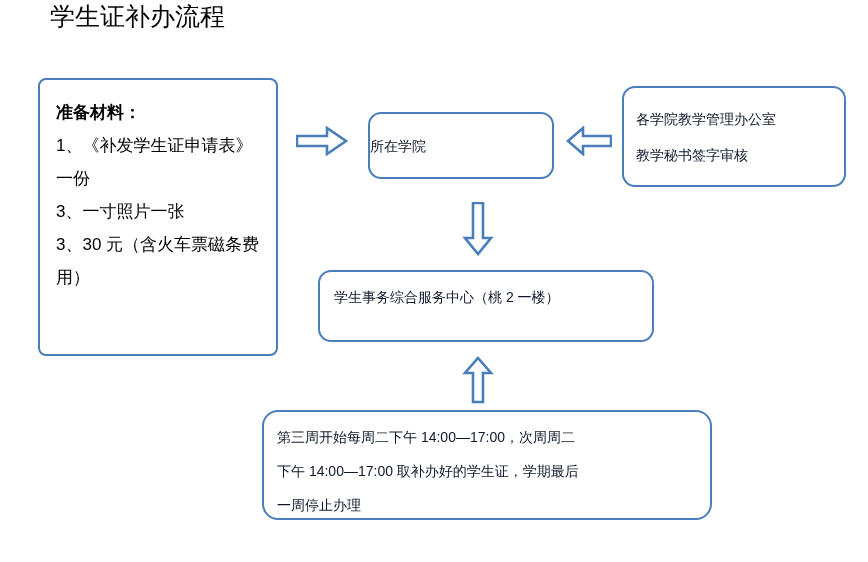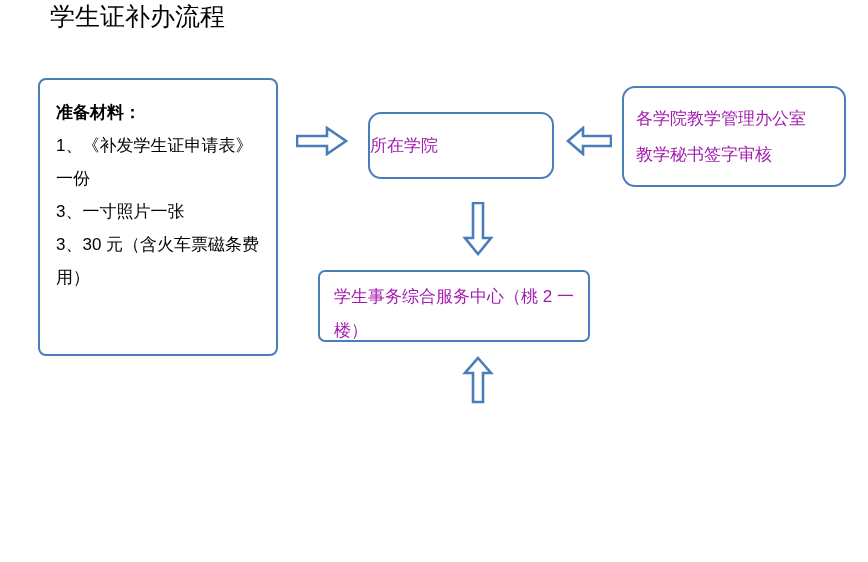--- a/index.html
+++ b/index.html
@@ -30,23 +30,23 @@
   }
   .node {
     position: absolute;
     box-sizing: border-box;
     background: #ffffff;
     border: 2px solid #4A7EBB;
     display: flex;
     align-items: center;
   }
   .node .node-text {
-    font-size: 17px;
+    font-size: 14px;
     line-height: 34px;
-    color: #a21caf;
+    color: #0f172a;
     white-space: pre-line;
     text-align: left;
   }
 
   
   #node-materials {
     left: 38px;
     top: 78px;
     width: 240px;
     height: 278px;
@@ -83,23 +83,23 @@
     padding-left: 12px;
   }
   #node-secretary .node-text {
     line-height: 36px;
   }
 
   
   #node-service {
     left: 318px;
     top: 270px;
-    width: 272px;
+    width: 336px;
     height: 72px;
-    border-radius: 7px;
+    border-radius: 13px;
     align-items: flex-start;
     padding-top: 8px;
     justify-content: flex-start;
     padding-left: 14px;
   }
 
   
   #node-schedule {
     left: 262px;
     top: 410px;
@@ -166,14 +166,19 @@
   <div class="node" id="node-service">
     <div class="node-text">学生事务综合服务中心（桃 2 一楼）</div>
   </div>
 
   <div class="arrow" id="arrow-up">
     <svg viewBox="0 0 32 48" width="32" height="48">
       <polygon points="16,2 29,17 21,17 21,46 11,46 11,17 3,17" fill="#FFFFFF" stroke="#4A7EBB" stroke-width="2.6" stroke-linejoin="miter"></polygon>
     </svg>
   </div>
 
+  <div class="node" id="node-schedule">
+    <div class="node-text">第三周开始每周二下午 14:00—17:00，次周周二
+下午 14:00—17:00 取补办好的学生证，学期最后
+一周停止办理</div>
+  </div>
 
 </div>
 
 </body></html>

